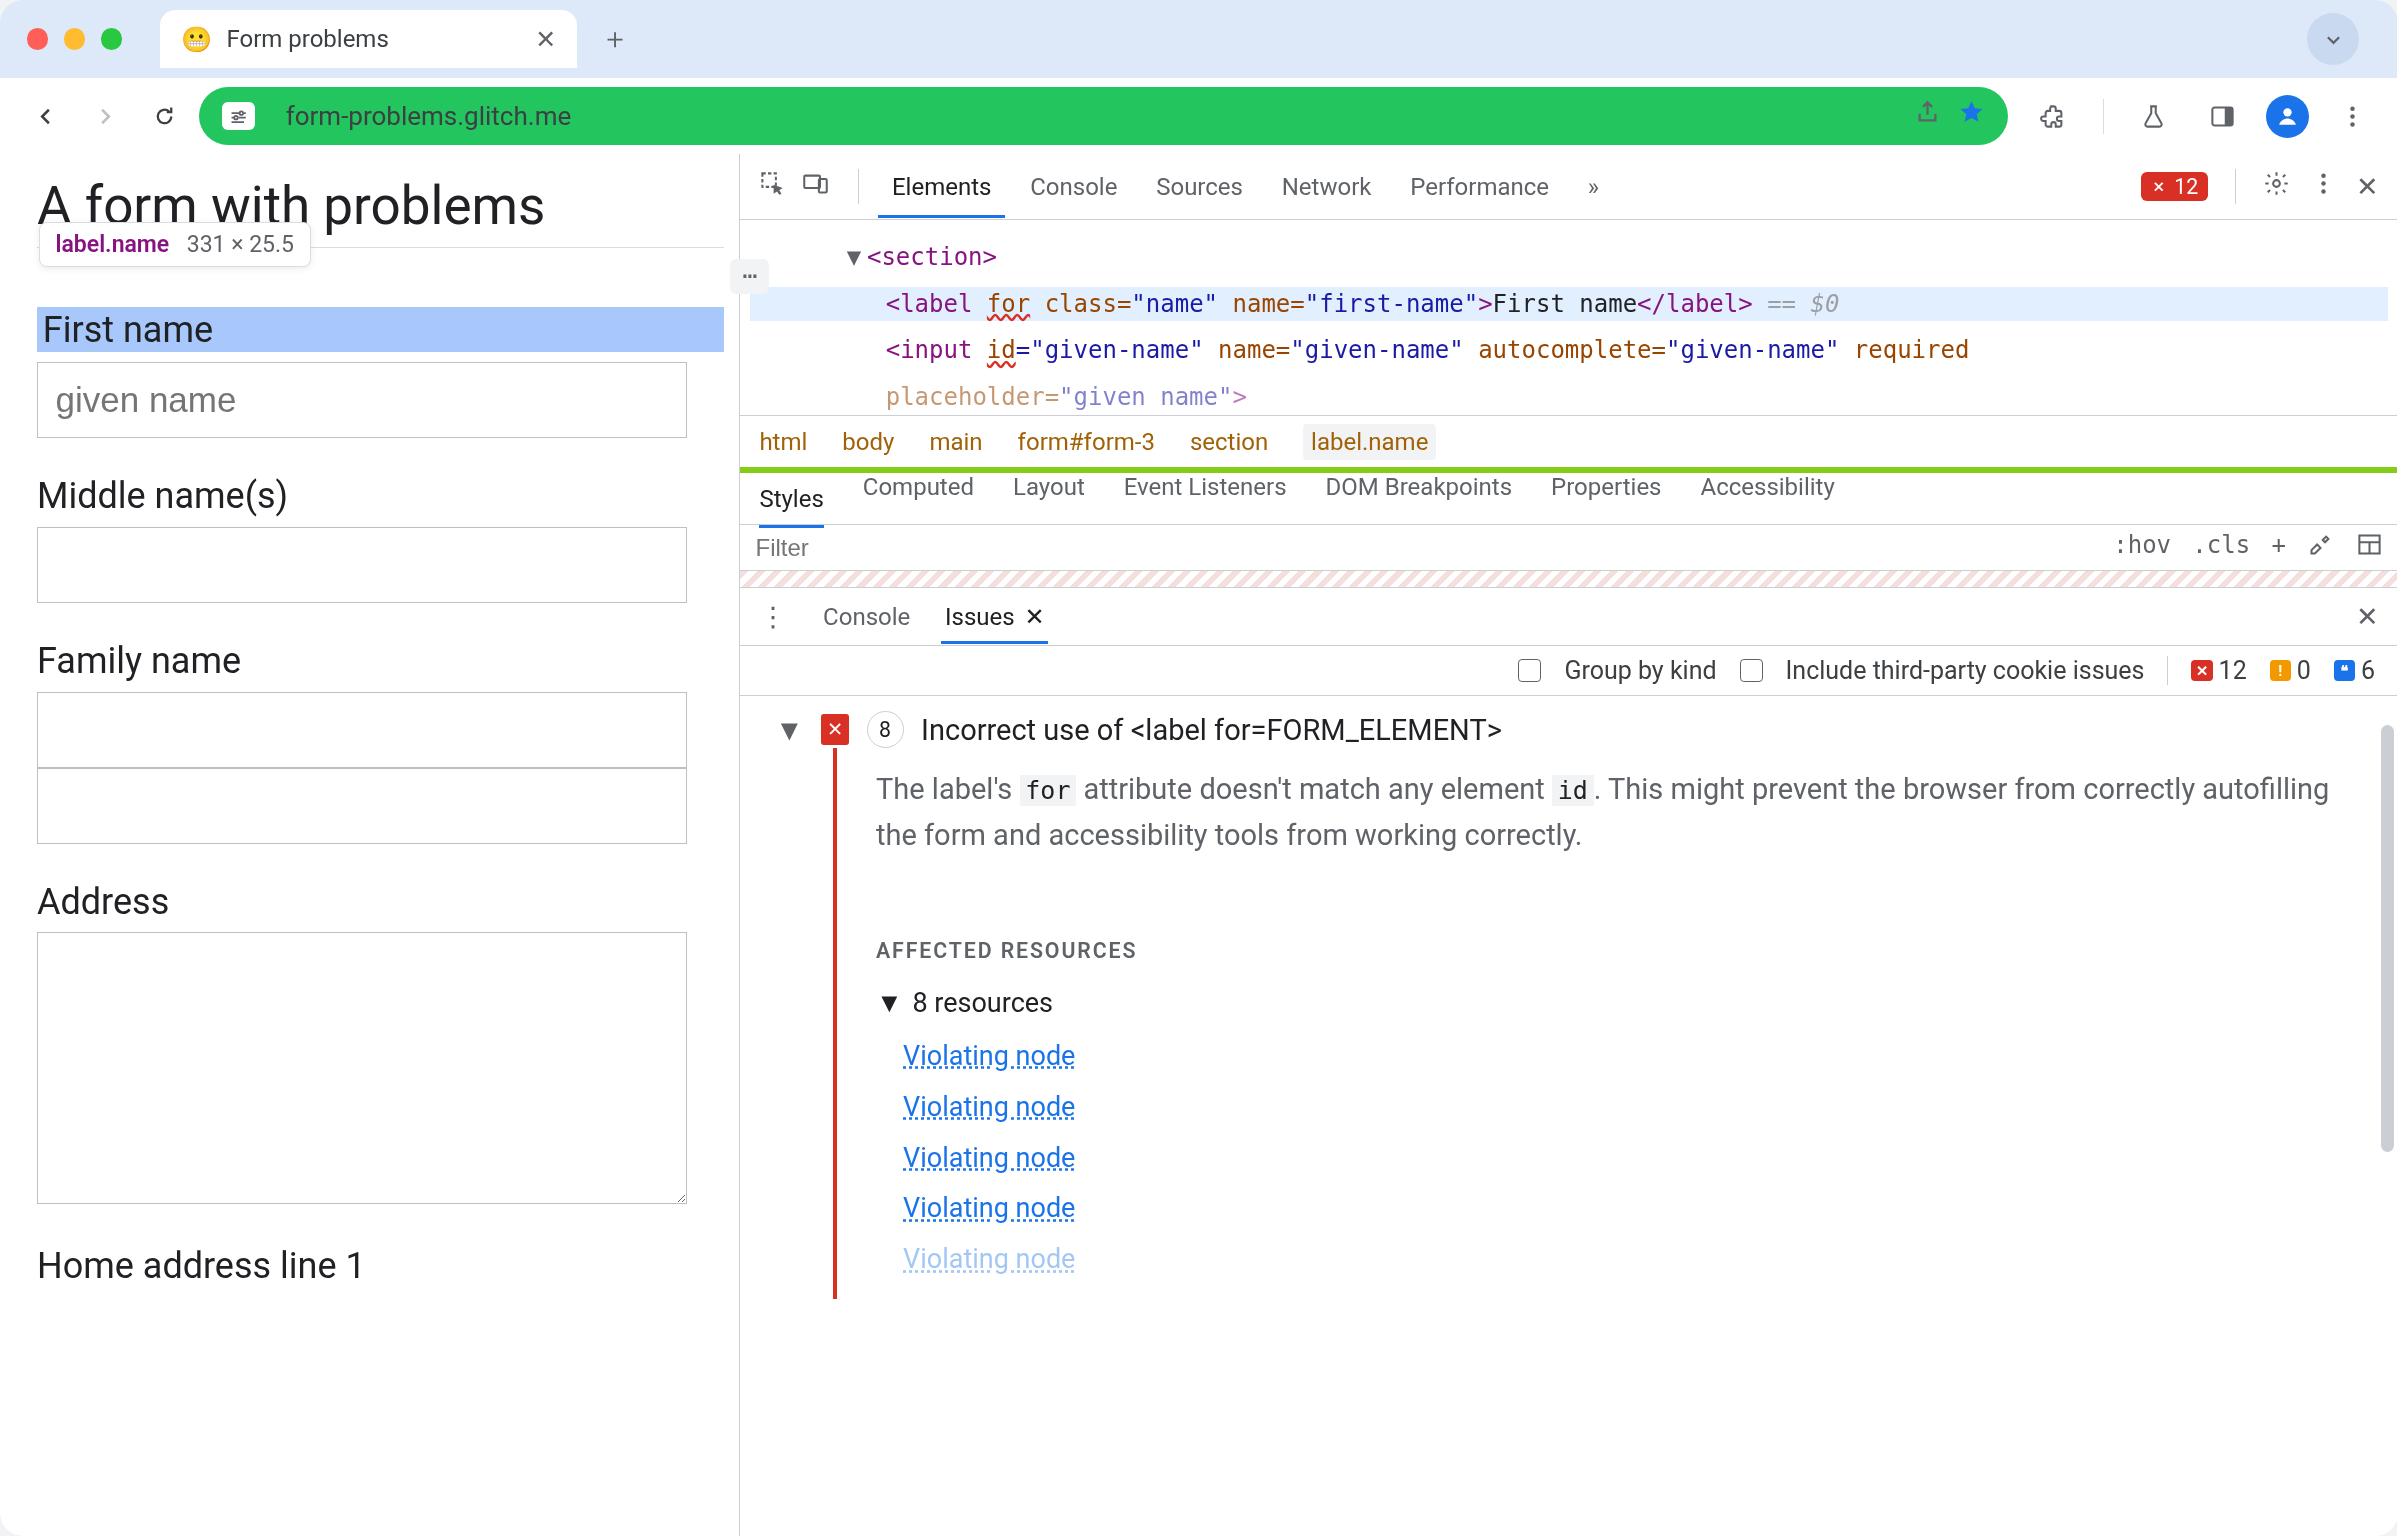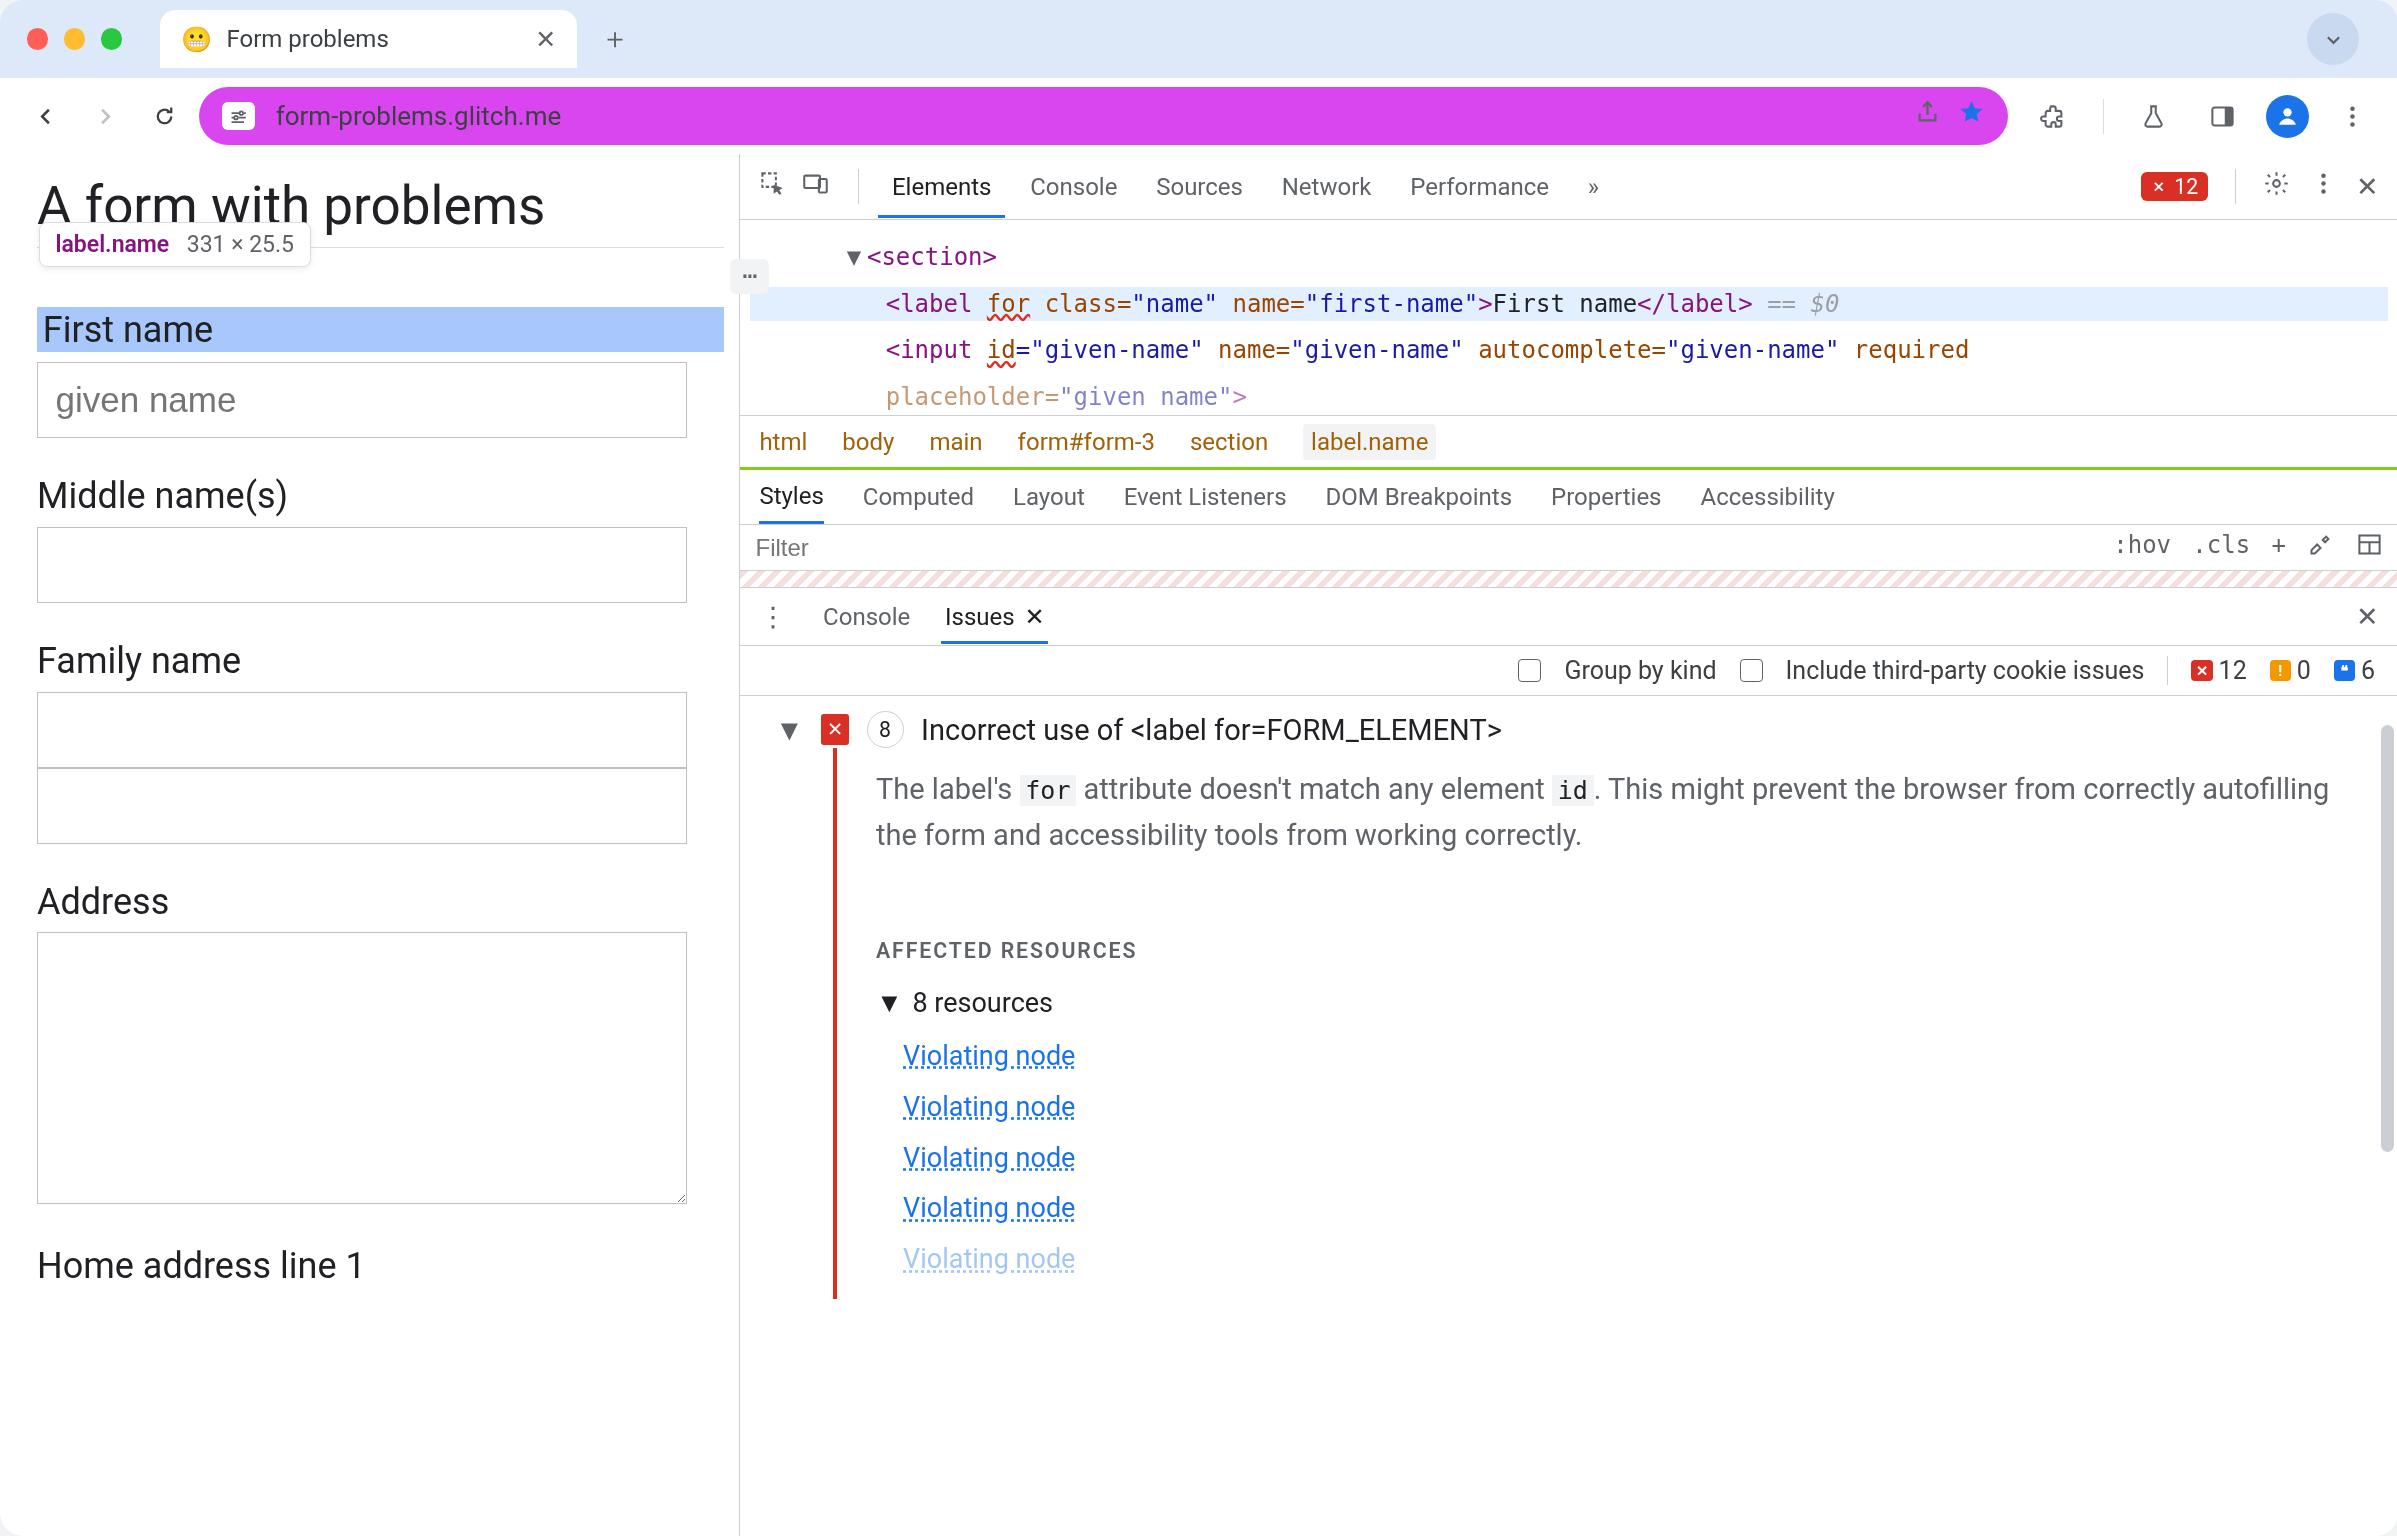--- a/index.html
+++ b/index.html
@@ -76,26 +76,26 @@
   border-radius: 50%;
   color: #5f6368;
   font-size: 27px;
   cursor: pointer;
 }
 .tbtn.disabled { color: #bdc1c6; }
 
 .omnibox {
   flex: 1;
   height: 58px;
-  background: #d946ef;
+  background: #22c55e;
   border-radius: 39px;
   display: flex;
   align-items: center;
   padding: 0 23px;
-  gap: 21px;
+  gap: 31px;
   font-size: 26px;
   color: #3c4043;
 }
 .site-chip {
   background: #fff;
   border-radius: 5.8px;
   padding: 1.9px 5.8px;
   font-size: 21.3px;
   color: #5f6368;
 }
@@ -262,24 +262,24 @@
   display: flex;
   align-items: center;
   gap: 35px;
   padding: 7.8px 19.4px;
   font-size: 24px;
 }
 .crumbs span { color: #a16207; cursor: pointer; }
 .crumbs span.active { background: #f1f3f4; padding: 3.9px 7.8px; border-radius: 3.9px; }
 
 .styles-tabs {
-  border-top: 3px solid #84cc16;
+  border-top: 6px solid #84cc16;
   border-bottom: 1px solid #cbced3;
   display: flex;
-  align-items: center;
+  align-items: flex-start;
   gap: 39px;
   padding: 0 19.4px;
   height: 58px;
   color: #5f6368;
 }
 .styles-tabs .stab { cursor: pointer; }
 .styles-tabs .stab.active { color: #202124; border-bottom: 3.9px solid #1a73e8; padding: 11.6px 0; }
 
 .styles-filter {
   display: flex;

